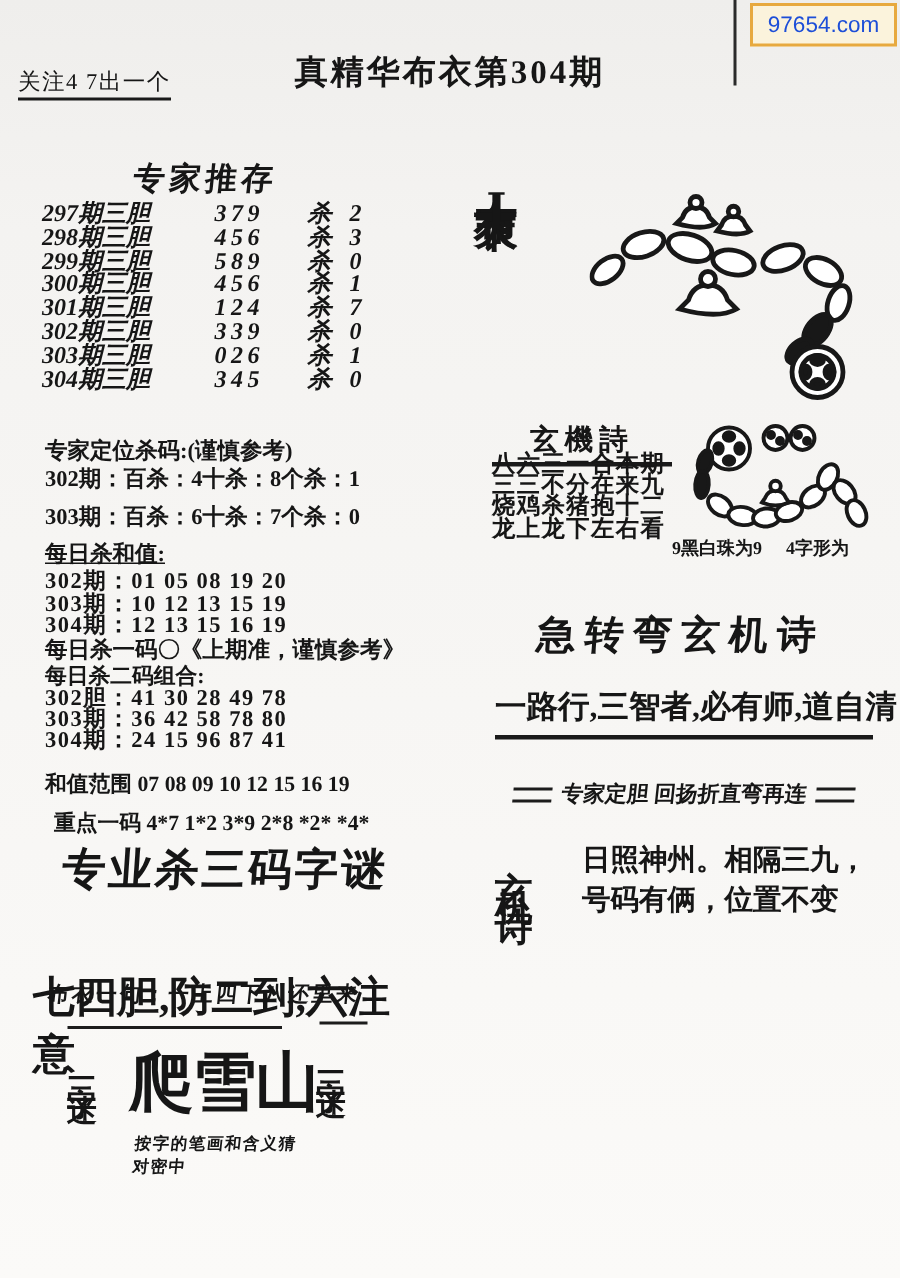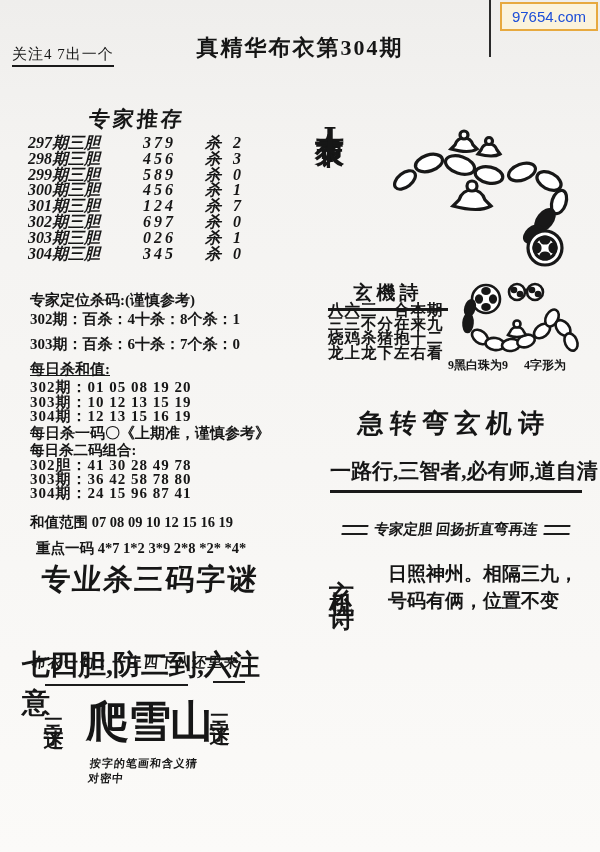--- a/index.html
+++ b/index.html
@@ -105,21 +105,21 @@
       <span class="c-dan">456</span>
       <span class="c-sha">杀 1</span>
     </div>
     <div class="expert-row">
       <span class="c-period">301期三胆</span>
       <span class="c-dan">124</span>
       <span class="c-sha">杀 7</span>
     </div>
     <div class="expert-row">
       <span class="c-period">302期三胆</span>
-      <span class="c-dan">697</span>
+      <span class="c-dan">339</span>
       <span class="c-sha">杀 0</span>
     </div>
     <div class="expert-row">
       <span class="c-period">303期三胆</span>
       <span class="c-dan">026</span>
       <span class="c-sha">杀 1</span>
     </div>
     <div class="expert-row">
       <span class="c-period">304期三胆</span>
       <span class="c-dan">345</span>

